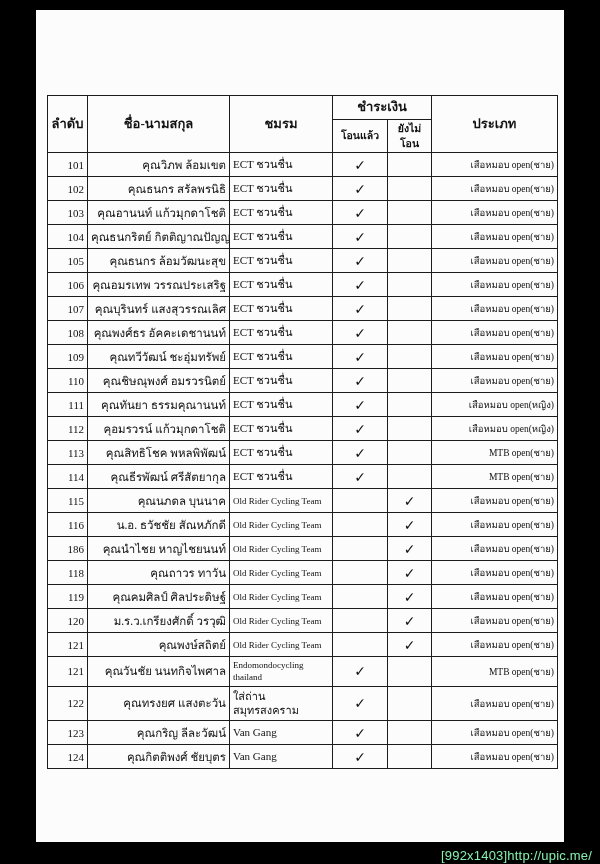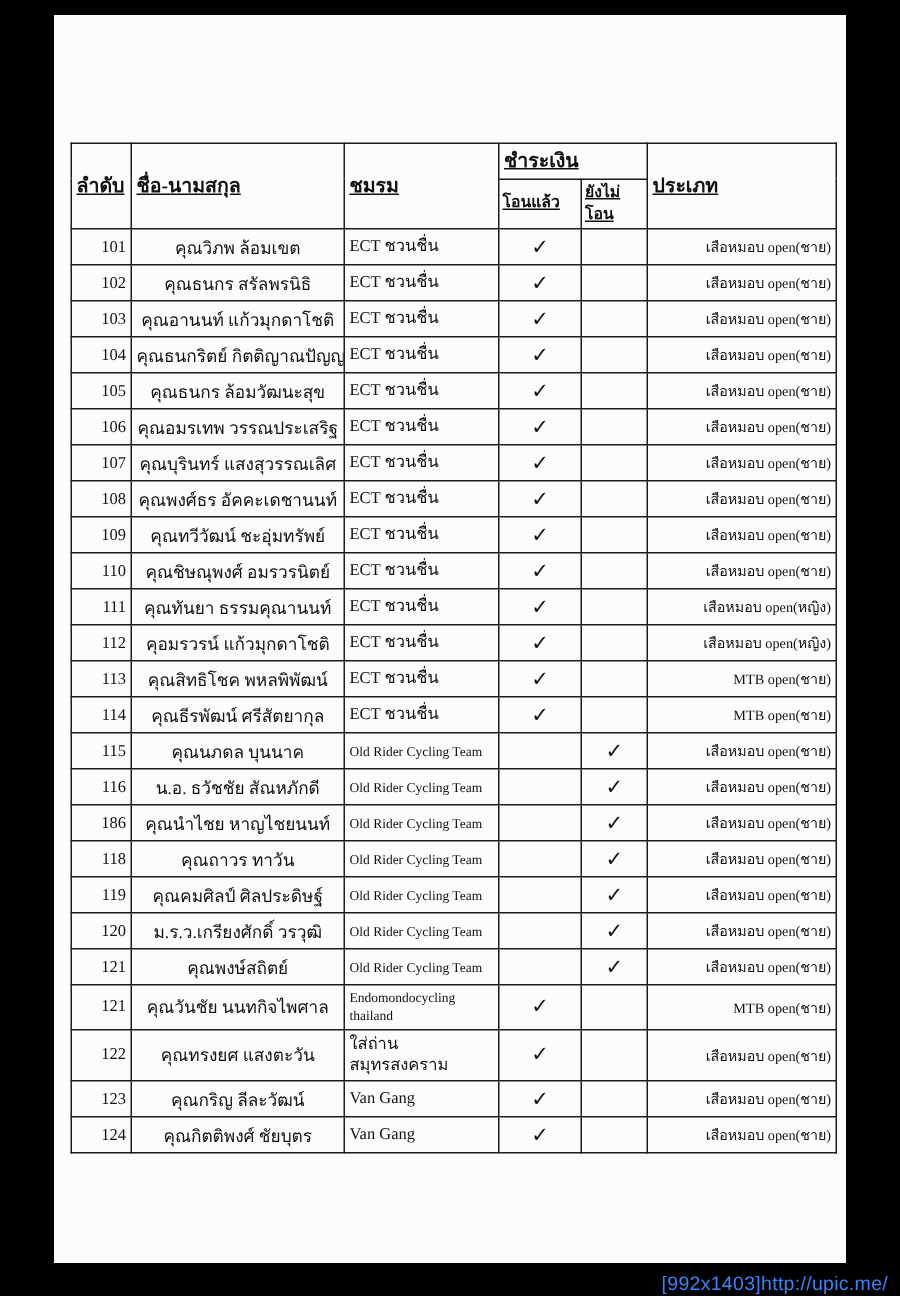--- a/index.html
+++ b/index.html
@@ -32,37 +32,36 @@
   }
   table.reg th, table.reg td {
     border: 1px solid #1c1c1c;
     padding: 2px 3px;
     color: #111;
     overflow: hidden;
   }
   table.reg thead th {
     font-weight: bold;
     font-size: 13px;
-    text-align: left;
+    text-align: center;
     line-height: 1.45;
-    text-decoration: underline;
   }
   table.reg thead tr.subhead th {
     font-size: 10.5px;
     padding: 1px 2px;
   }
   table.reg tbody tr {
     height: 24px;
   }
   td.c-no {
     text-align: right;
     font-size: 11px;
   }
   td.c-name {
-    text-align: center;
+    text-align: right;
     font-size: 11.5px;
     padding-left: 7px;
     white-space: nowrap;
   }
   td.c-club {
     text-align: left;
     font-size: 11px;
     padding-left: 7px;
     line-height: 1.35;
     margin-left: 32px;
@@ -79,21 +78,21 @@
   td.c-category {
     text-align: right;
     font-size: 9.5px;
     padding-left: 6px;
     white-space: nowrap;
   }
   .watermark {
     position: absolute;
     right: 8px;
     bottom: 1px;
-    color: #3b82f6;
+    color: #86efac;
     font-size: 13px;
     font-family: "Liberation Sans", "DejaVu Sans", sans-serif;
     letter-spacing: 0.2px;
   }
 </style>
 </head>
 <body>
 
 <div class="frame">
   <div class="page">

